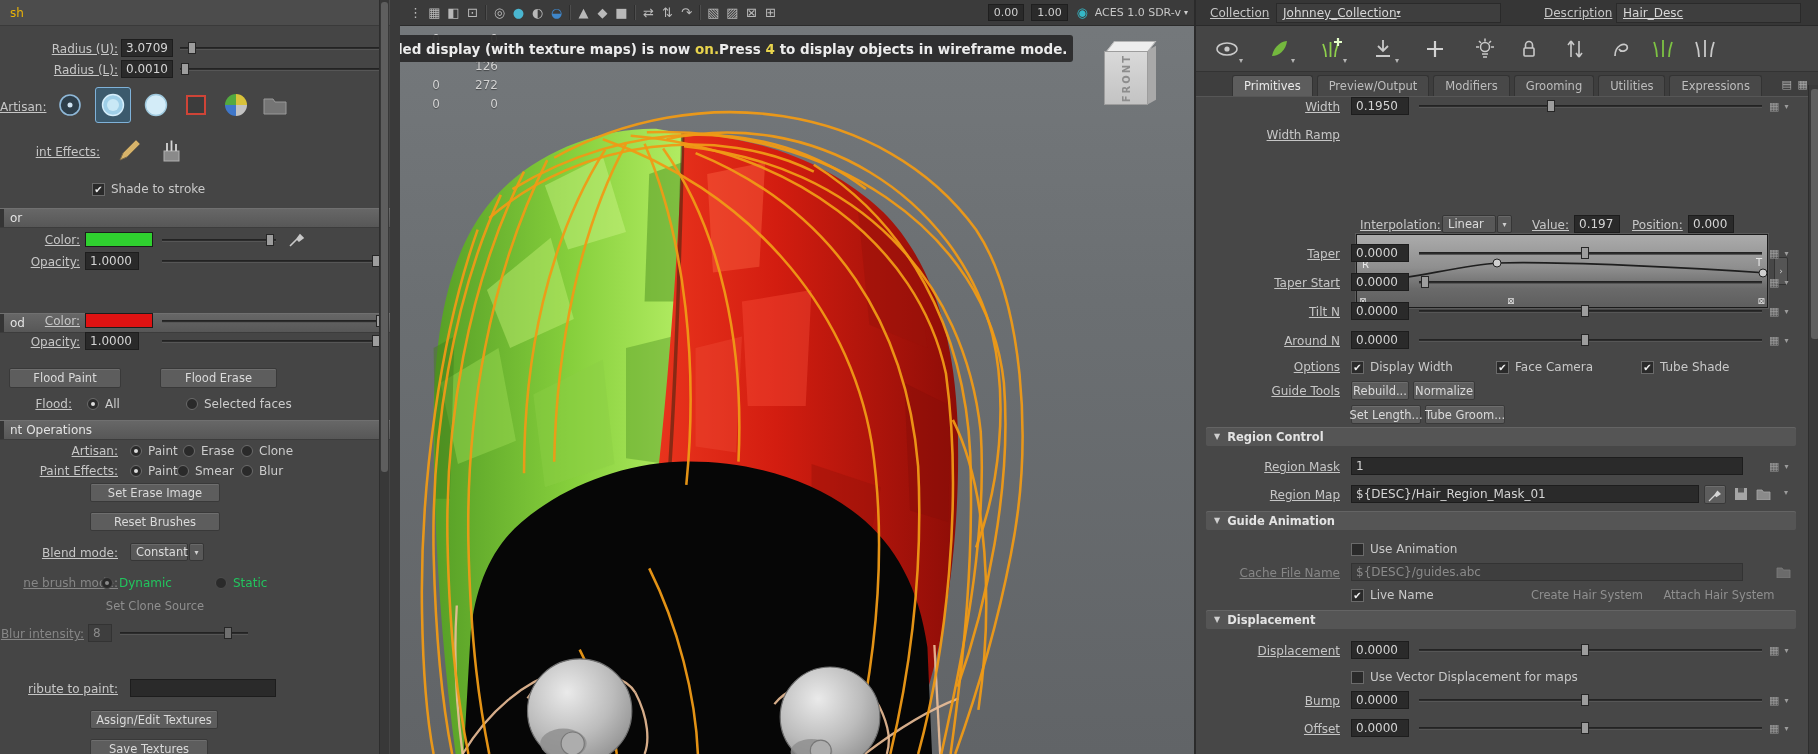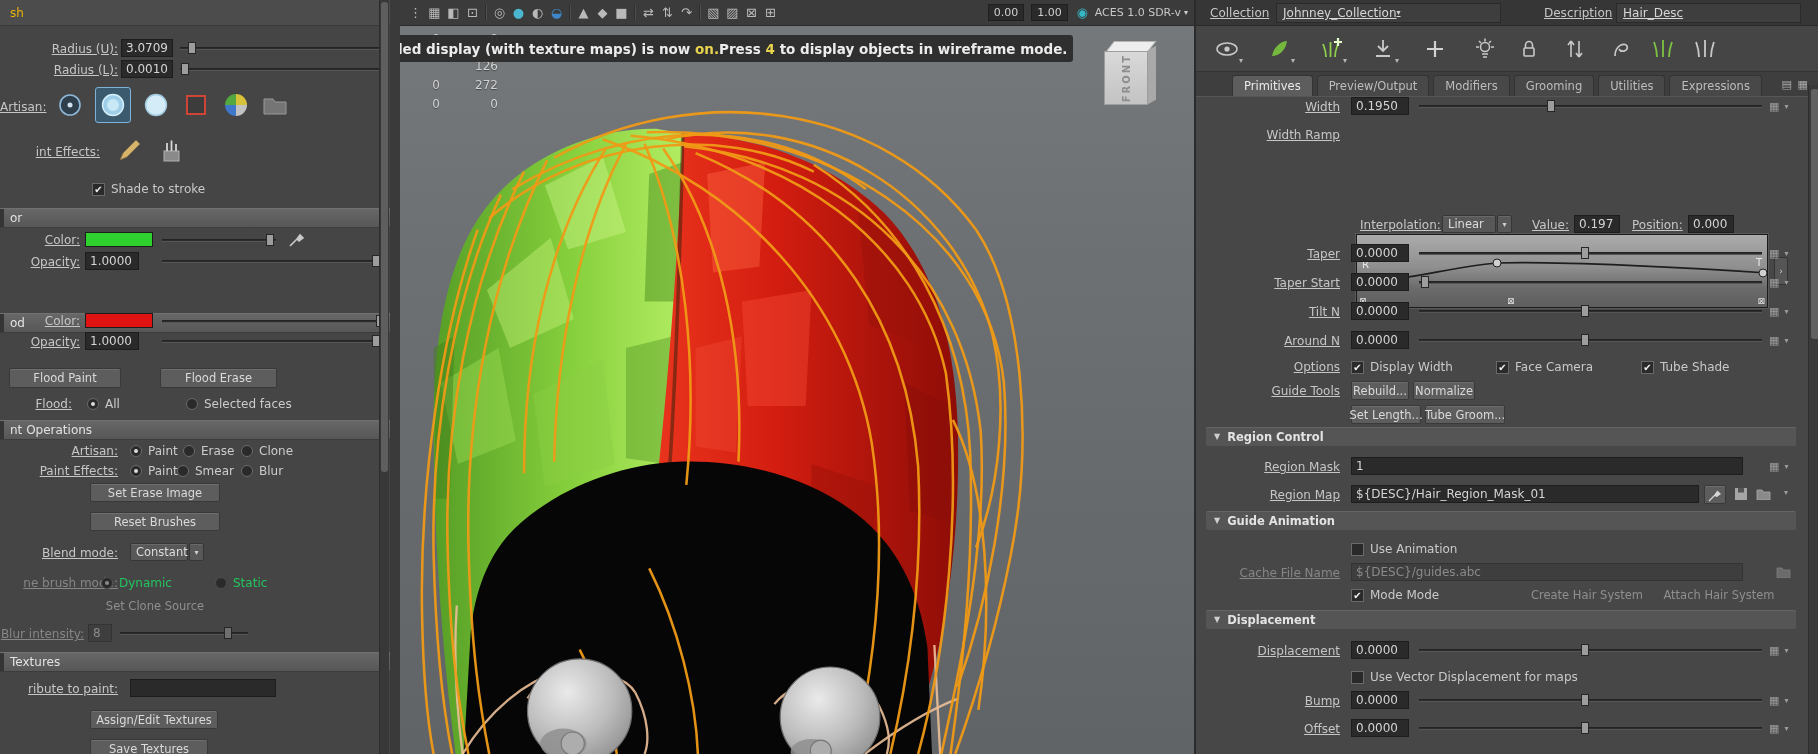--- a/index.html
+++ b/index.html
@@ -267,23 +267,20 @@
 
   <div class="btn flat" style="left:90px;top:596px;width:130px;">Set Clone Source</div>
 
   <div class="lbl gray" style="left:0;top:626px;width:84px;">Blur intensity:</div>
   <div class="field gray" style="left:88px;top:624px;width:24px;">8</div>
   <div class="slider gray" style="left:120px;top:626px;width:128px;">
       <div class="track"></div>
       <div class="handle" style="left:104px;"></div>
     </div>
 
-  <div class="lheader" style="top:652px;">
-      <span>Textures</span>
-    </div>
 
   <div class="lbl" style="left:0;top:681px;width:118px;">ribute to paint:</div>
   <div class="field" style="left:130px;top:679px;width:146px;"></div>
 
   <div class="btn" style="left:90px;top:710px;width:128px;">Assign/Edit Textures</div>
   <div class="btn" style="left:90px;top:739px;width:118px;">Save Textures</div>
 
   <div class="vscroll" style="left:379px;">
       <div class="thumb" style="top:2px;height:470px;"></div>
     </div>
@@ -674,21 +671,21 @@
     <div class="lbl gray" style="left:0;top:468px;width:144px;">Cache File Name</div>
     <div class="field gray" style="left:155px;top:466px;width:392px;">${DESC}/guides.abc</div>
     <div class="aicon" style="left:578px;top:466px;width:18px;height:18px;opacity:.55;">
       <svg class="minisvg" width="15" height="12" viewBox="0 0 15 12">
           <path d="M1 2 h5 l1.5 2 H14 v8 H1 Z" fill="#8a8a8a" stroke="#a8a8a8" stroke-width="0.8"></path>
         </svg>
     </div>
 
     <div class="check" style="left:155px;top:490px;">
         <span class="box">✔</span>
-        <span>Mode Mode</span>
+        <span>Live Name</span>
       </div>
     <div class="btn flat" style="left:336px;top:488px;width:110px;">Create Hair System</div>
     <div class="btn flat" style="left:466px;top:488px;width:114px;">Attach Hair System</div>
 
     <div class="xheader" style="top:513px;">
         <span class="tri">▼</span>
         <span>Displacement</span>
       </div>
 
     <div class="lbl" style="left:0;top:546px;width:144px;">Displacement</div>

